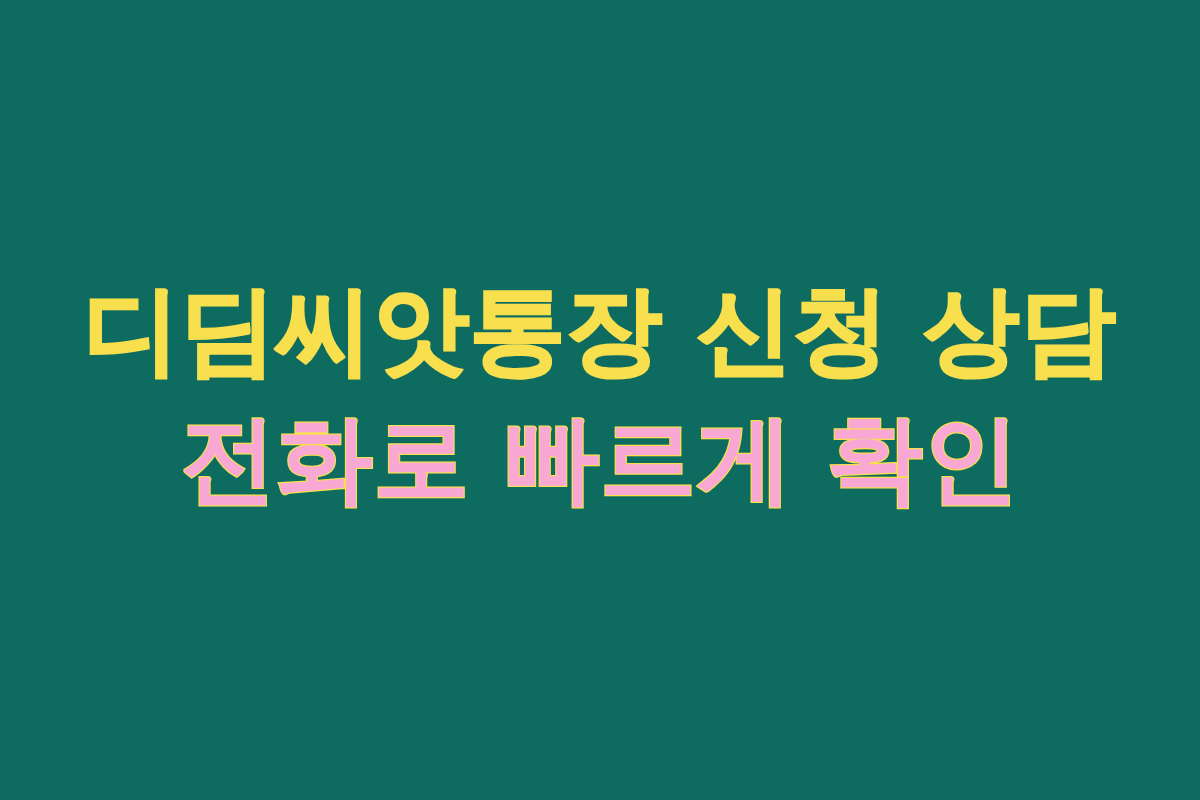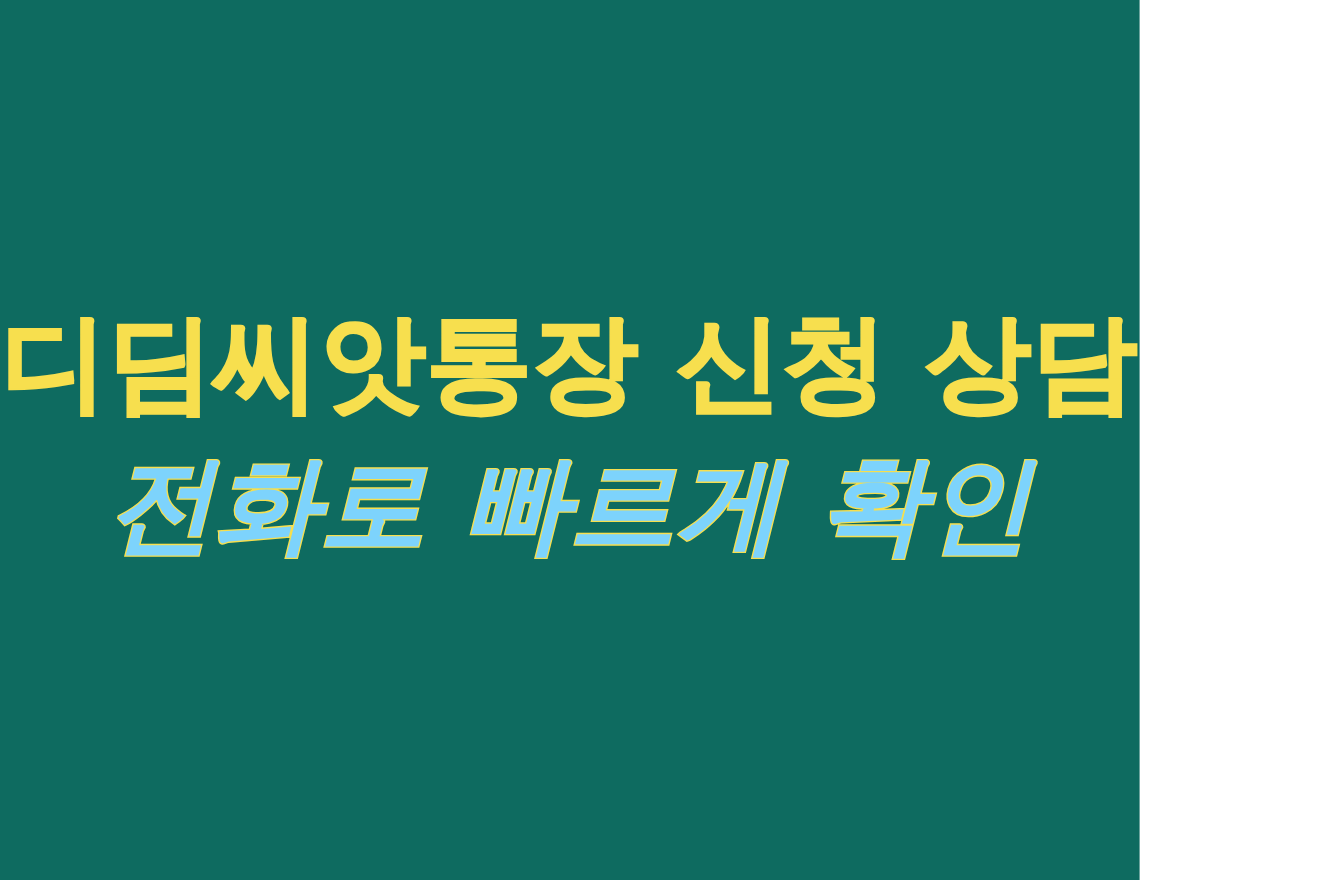--- a/index.html
+++ b/index.html
@@ -10,21 +10,21 @@
 
   body {
     width: 1200px;
     height: 800px;
     overflow: hidden;
     font-family: "DejaVu Sans", "Liberation Sans", sans-serif;
   }
 
   #banner {
     position: relative;
-    width: 1036px;
+    width: 1200px;
     height: 800px;
     box-sizing: border-box;
     display: flex;
     flex-direction: column;
     align-items: flex-start;
     justify-content: center;
     background: #0E6B60;
     overflow: hidden;
   }
 
@@ -56,17 +56,17 @@
 </style>
 </head>
 <body>
 
 <div id="banner" style="background: rgb(14, 107, 96);">
 
   <div id="headline-block">
 
     <span class="headline-line" id="headline-line-1" style="color: rgb(247, 223, 78); -webkit-text-stroke: 2.5px rgb(247, 223, 78);">디딤씨앗통장 신청 상담</span>
 
-    <span class="headline-line" id="headline-line-2" style="color: #7dd3fc; font-style: italic; -webkit-text-stroke: 2.5px rgb(247, 223, 78);">전화로 빠르게 확인</span>
+    <span class="headline-line" id="headline-line-2" style="color: #f9a8d4; -webkit-text-stroke: 2.5px rgb(247, 223, 78);">전화로 빠르게 확인</span>
 
   </div>
 
 </div>
 
 </body></html>

